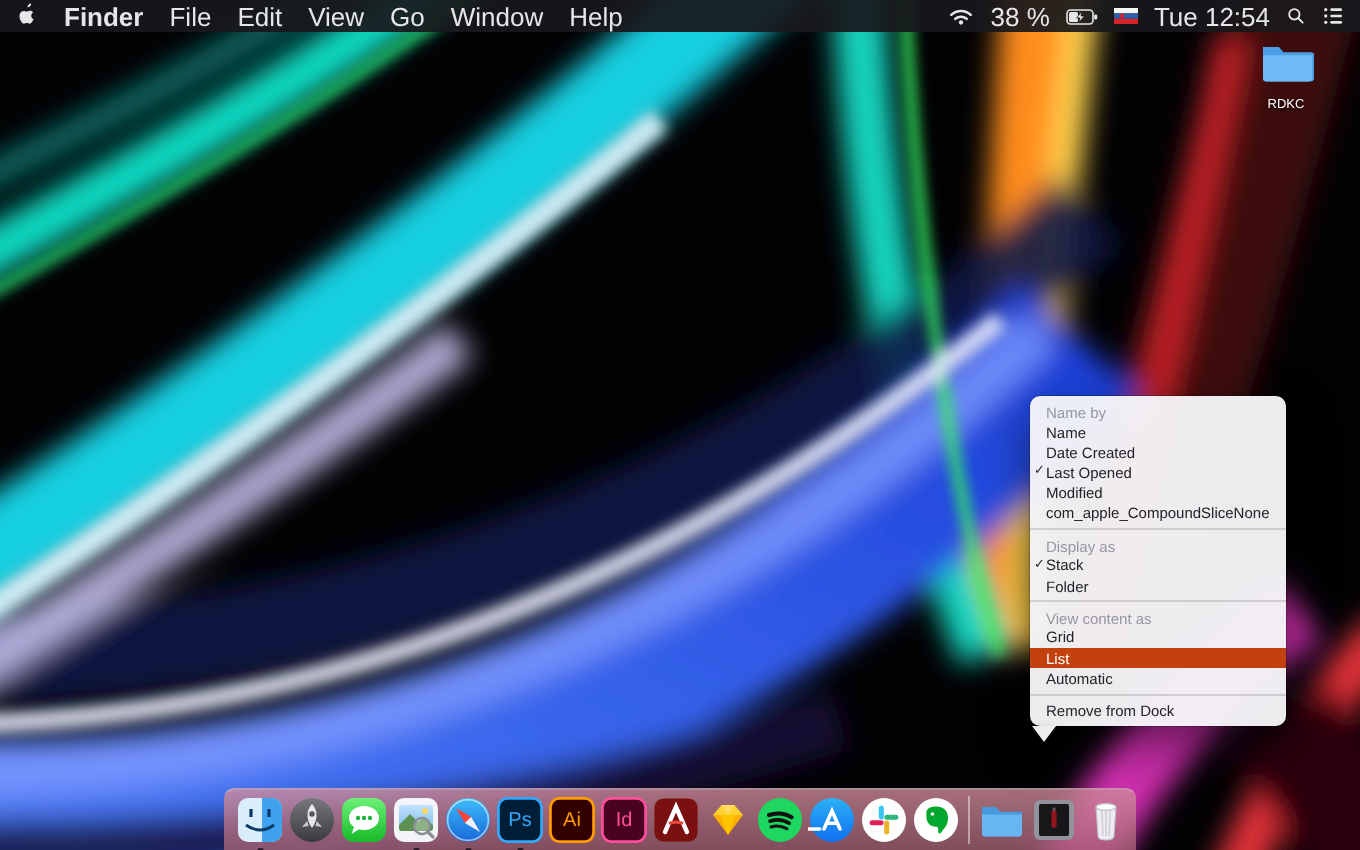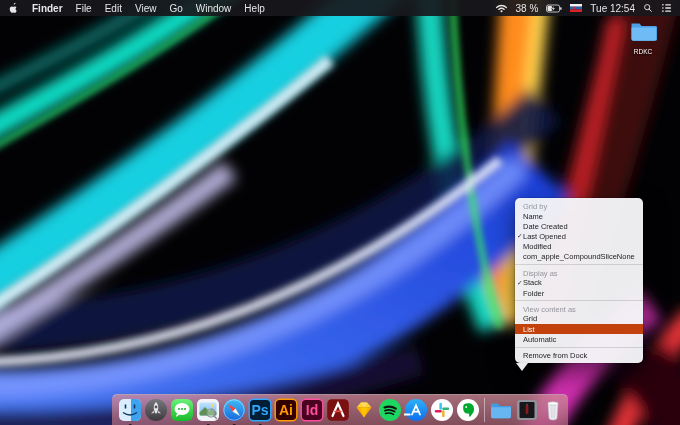--- a/index.html
+++ b/index.html
@@ -6,21 +6,21 @@
   html,body { width:680px; height:425px; overflow:hidden; background:#000;
     font-family:"Liberation Sans", sans-serif; }
   #screen { position:relative; width:680px; height:425px; overflow:hidden; background:#020204; }
 
   
   #wallpaper { position:absolute; inset:0; z-index:0; }
 
   
   .menubar { position:absolute; top:0; left:0; right:0; height:16px; z-index:6;
     background:rgba(24,24,28,.92); display:flex; align-items:center;
-    color:#e6e6e8; font-size:10px; padding:0 8px; }
+    color:#e6e6e8; font-size:13px; padding:0 8px; }
   .mb-left { display:flex; align-items:center; gap:13px; }
   .mb-item { cursor:default; white-space:nowrap; }
   .mb-item.bold { font-weight:bold; }
   .mb-right { margin-left:auto; display:flex; align-items:center; gap:8px; }
   .mb-right svg { display:block; }
   .status-text { white-space:nowrap; }
 
   
   .desktop-icon { position:absolute; top:21px; right:14px; width:46px; z-index:2;
     display:flex; flex-direction:column; align-items:center; }
@@ -44,21 +44,21 @@
 
   
   .dock { position:absolute; left:112px; bottom:0; width:456px; height:31px; z-index:5;
     background:linear-gradient(180deg, rgba(211,141,156,.78), rgba(166,99,117,.78));
     border-radius:5px 5px 0 0; border-top:.5px solid rgba(255,255,255,.35);
     display:flex; align-items:center; padding:0 5px; }
   .dock-item { position:relative; width:24px; height:24px; margin:0 1px; flex:none; }
   .dock-item svg { display:block; }
   .dock-sep { width:1px; height:24px; margin:0 3px; background:rgba(255,255,255,.45); flex:none; }
   .adobe-label { position:absolute; inset:0; display:flex; align-items:center;
-    justify-content:center; font-weight:bold; font-size:14px; pointer-events:none; }
+    justify-content:center; font-weight:normal; font-size:10px; pointer-events:none; }
   .adobe-label.photoshop { color:#31a8ff; }
   .adobe-label.illustrator { color:#ff9a00; }
   .adobe-label.indesign { color:#ff4e9b; }
   .run-dot { position:absolute; left:50%; bottom:-4px; transform:translateX(-50%);
     width:2.5px; height:2.5px; border-radius:50%; background:rgba(25,18,26,.85); }
 </style>
 </head>
 <body>
 
 <div id="screen">
@@ -177,21 +177,21 @@
       <svg width="27" height="21" viewBox="0 0 27 21">
         <path d="M1.5,2.5 h8 l2.2,2.6 h13.8 a1.6,1.6 0 0 1 1.6,1.6 V18 a1.8,1.8 0 0 1 -1.8,1.8 H3.3 A1.8,1.8 0 0 1 1.5,18 Z" fill="#4a9fe6"></path>
         <path d="M1.5,6.6 h24.6 V18 a1.8,1.8 0 0 1 -1.8,1.8 H3.3 A1.8,1.8 0 0 1 1.5,18 Z" fill="#6ebbf6"></path>
       </svg>
     </span>
     <span class="lbl">RDKC</span>
   </div>
 
   <div class="context-menu">
     <div>
-        <div class="cm-header">Grid by</div>
+        <div class="cm-header">Name by</div>
         <div class="cm-item">
           <span class="cm-check"></span>
           <span>Name</span>
         </div>
         <div class="cm-item">
           <span class="cm-check"></span>
           <span>Date Created</span>
         </div>
         <div class="cm-item">
           <span class="cm-check">✓</span>

